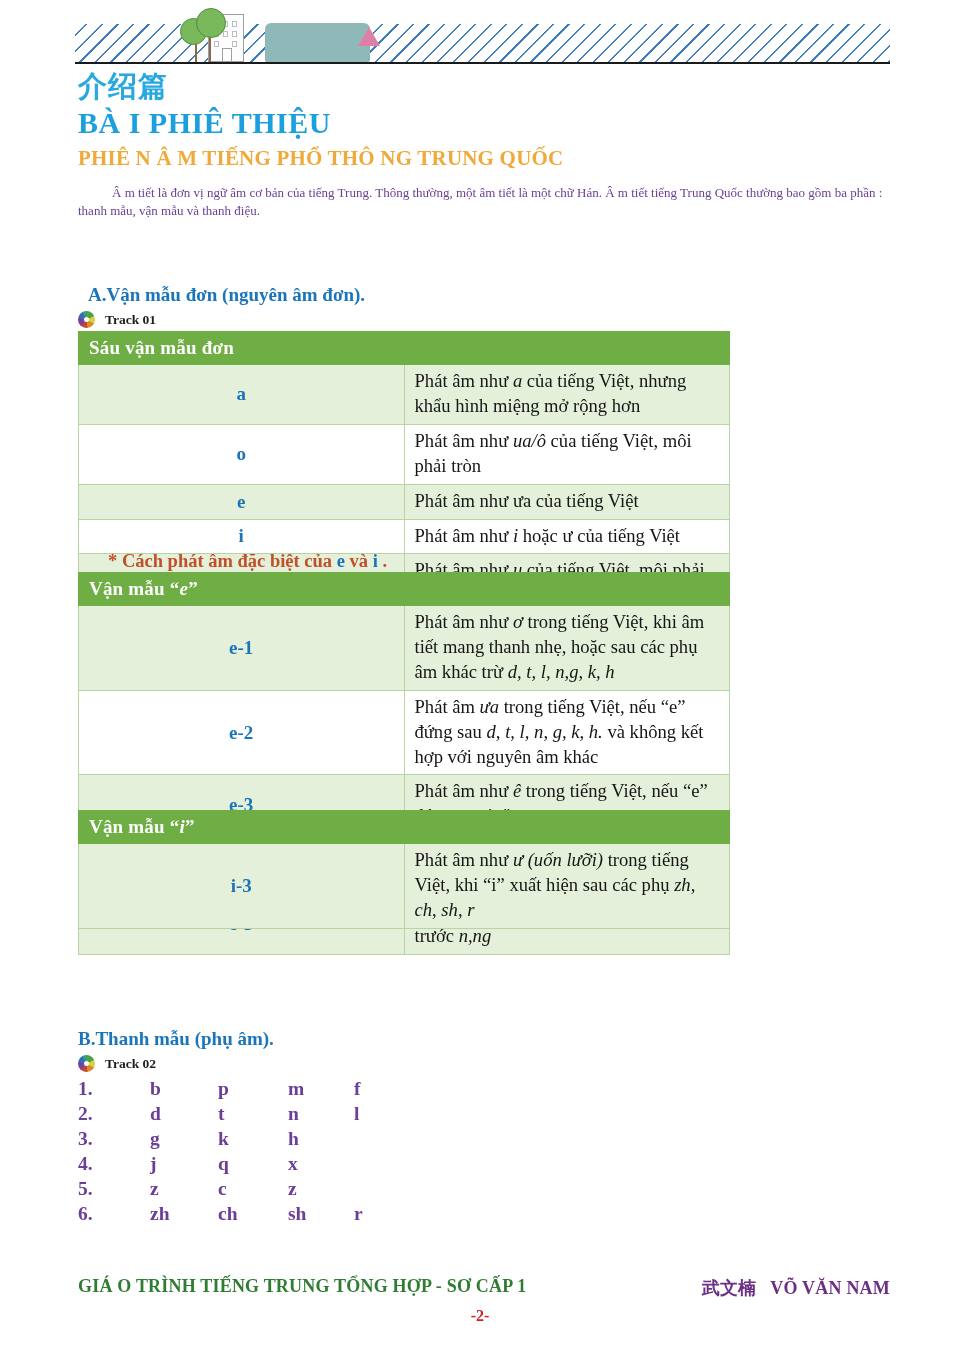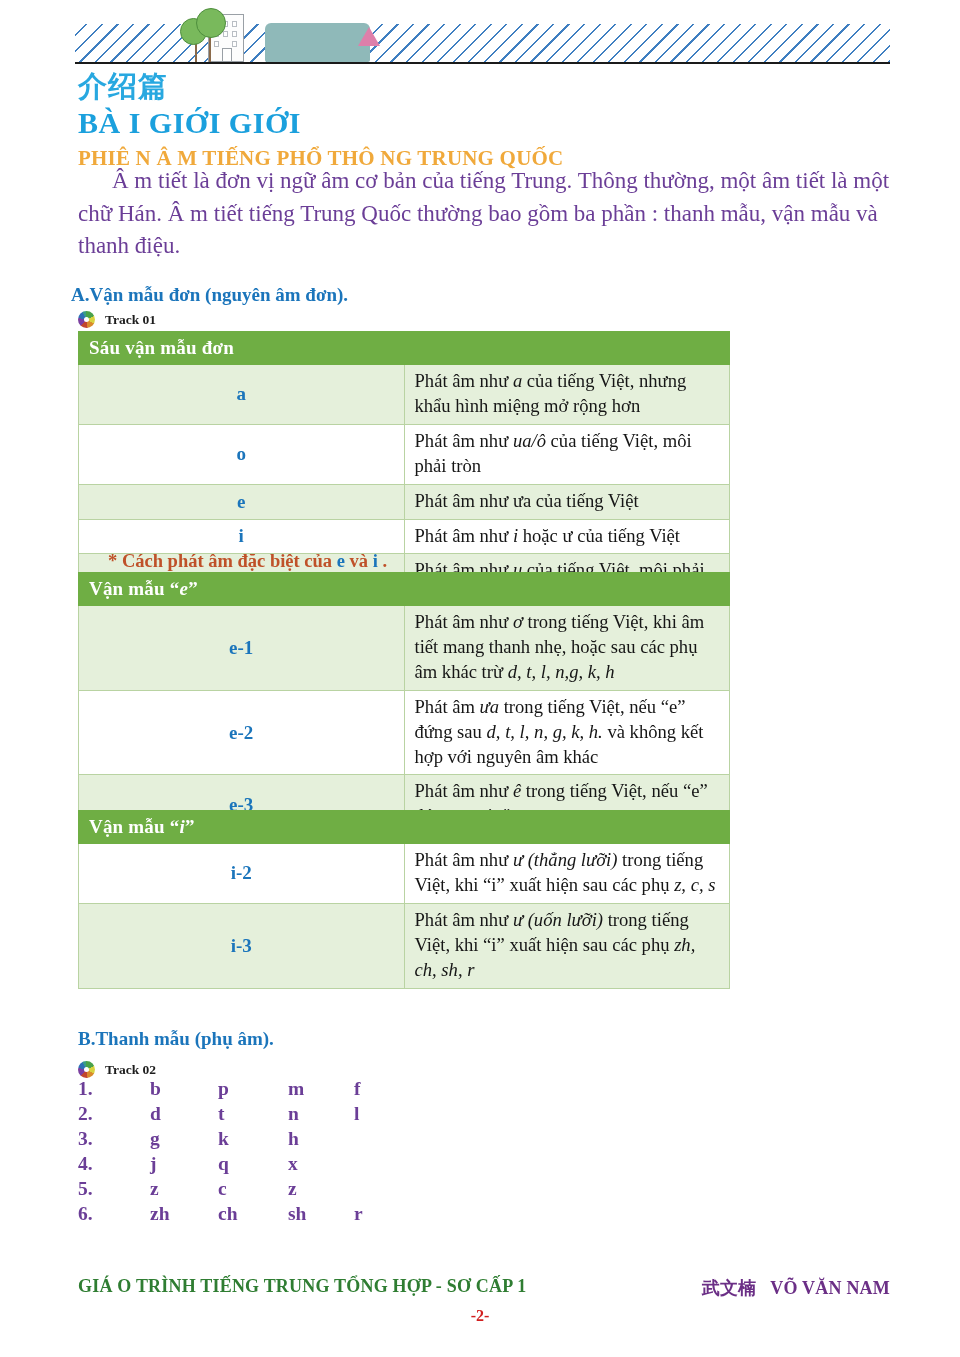--- a/index.html
+++ b/index.html
@@ -121,23 +121,23 @@
     position: absolute;
     left: 78px; top: 148px;
     font-size: 21px;
     font-weight: bold;
     color: #f0a93b;
     letter-spacing: 0.2px;
     line-height: 1;
   }
   .intro-par {
     position: absolute;
-    left: 78px; top: 165px;
+    left: 78px; top: 184px;
     width: 812px;
-    font-size: 23px;
+    font-size: 13px;
     color: #6b3e97;
     line-height: 1.42;
     text-indent: 34px;
     text-align: left;
   }
 
   
   .sec-head {
     position: absolute;
     font-size: 19px;
@@ -291,25 +291,25 @@
 </div>
 
 <div class="trunk" style="left:195px; top:28px; height:34px;"></div>
 <div class="trunk" style="left:209px; top:24px; height:38px;"></div>
 <div class="tree" style="left:180px; top:18px; width:27px; height:27px;"></div>
 <div class="tree" style="left:196px; top:8px;  width:30px; height:30px;"></div>
 
 <div class="header-rule"></div>
 
 <div class="cn-title">介绍篇</div>
-<div class="vn-title">BÀ I GIỚI GIỚI</div>
+<div class="vn-title">BÀ I PHIÊ THIỆU</div>
 <div class="sub-title">PHIÊ N Â M TIẾNG PHỔ THÔ NG TRUNG QUỐC</div>
 <div class="intro-par">Â m tiết là đơn vị ngữ âm cơ bản của tiếng Trung. Thông thường, một âm tiết là một chữ Hán. Â m tiết tiếng Trung Quốc thường bao gồm ba phần : thanh mẫu, vận mẫu và thanh điệu.</div>
 
-<div class="sec-head" style="left:71px; top:285px;text-align:center;">A.Vận mẫu đơn (nguyên âm đơn).</div>
+<div class="sec-head" style="left:88px; top:285px;text-align:center;">A.Vận mẫu đơn (nguyên âm đơn).</div>
 <div class="track" style="left:78px; top:311px;">
   <span class="disc"></span>
   <span>Track 01</span>
 </div>
 
 <table class="tbl" style="left:78px; top:331px;">
   <tbody>
       <tr class="hdr">
     <td colspan="2">Sáu vận mẫu đơn</td>
   </tr>
@@ -370,33 +370,29 @@
     <td class="val"><span>Phát âm như </span><em>â</em><span> trong tiếng Việt “e” đứng trước </span><em>n,ng</em><span></span></td>
   </tr>
 </tbody>
   </table>
 
 <table class="tbl" style="left:78px; top:810px;">
   <tbody>
       <tr class="hdr">
     <td colspan="2"><span>Vận mẫu “</span><em>i</em><span>”</span></td>
   </tr>
-  <tr class="plain">
-    <td class="key">i-2</td>
-    <td class="val"><span>Phát âm như </span><em>ư (thẳng lưỡi)</em><span> trong tiếng Việt, khi “i” xuất hiện sau các phụ </span><em>z, c, s</em><span></span></td>
-  </tr>
   <tr class="tint">
     <td class="key">i-3</td>
     <td class="val"><span>Phát âm như </span><em>ư (uốn lưỡi)</em><span> trong tiếng Việt, khi “i” xuất hiện sau các phụ </span><em>zh, ch, sh, r</em><span></span></td>
   </tr>
 </tbody>
   </table>
 
 <div class="sec-head" style="left:78px; top:1029px;">B.Thanh mẫu (phụ âm).</div>
-<div class="track" style="left:78px; top:1055px;margin-top:6px;">
+<div class="track" style="left:78px; top:1055px;">
   <span class="disc"></span>
   <span>Track 02</span>
 </div>
 
 <div class="cons" style="top:1076px;">
   <div class="row">
     <span class="n">1.</span>
     <span class="c1">b</span>
     <span class="c2">p</span>
     <span class="c3">m</span>

